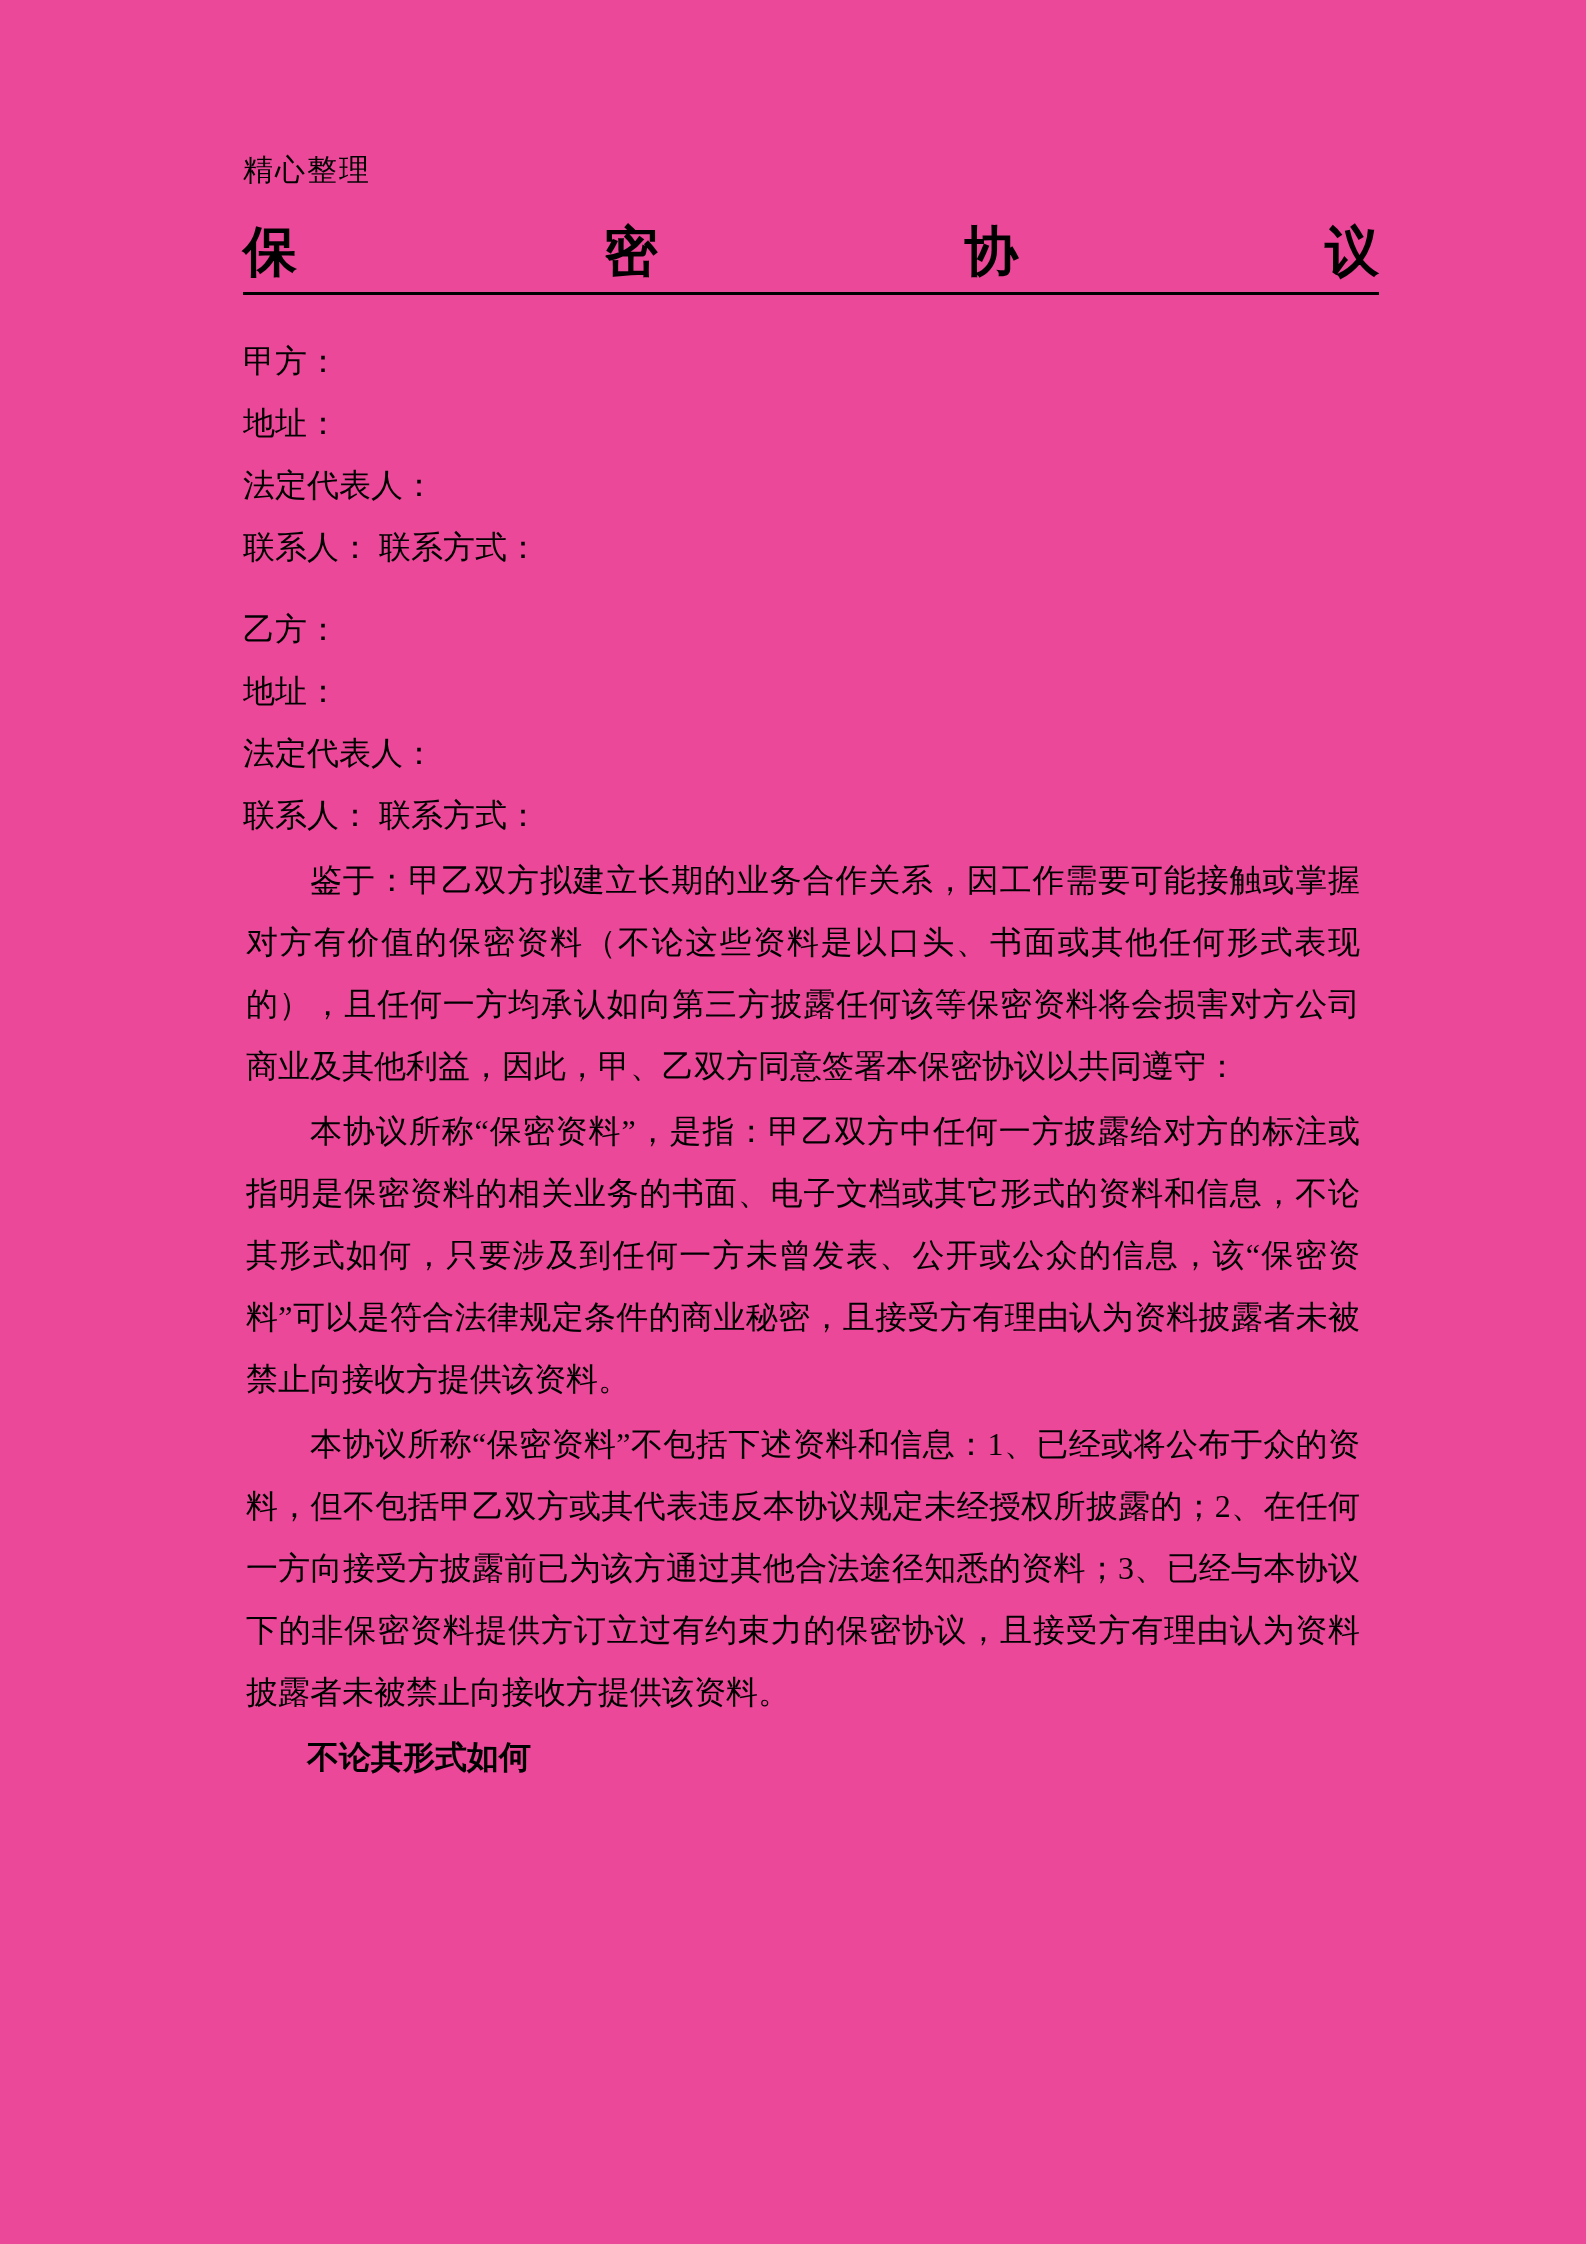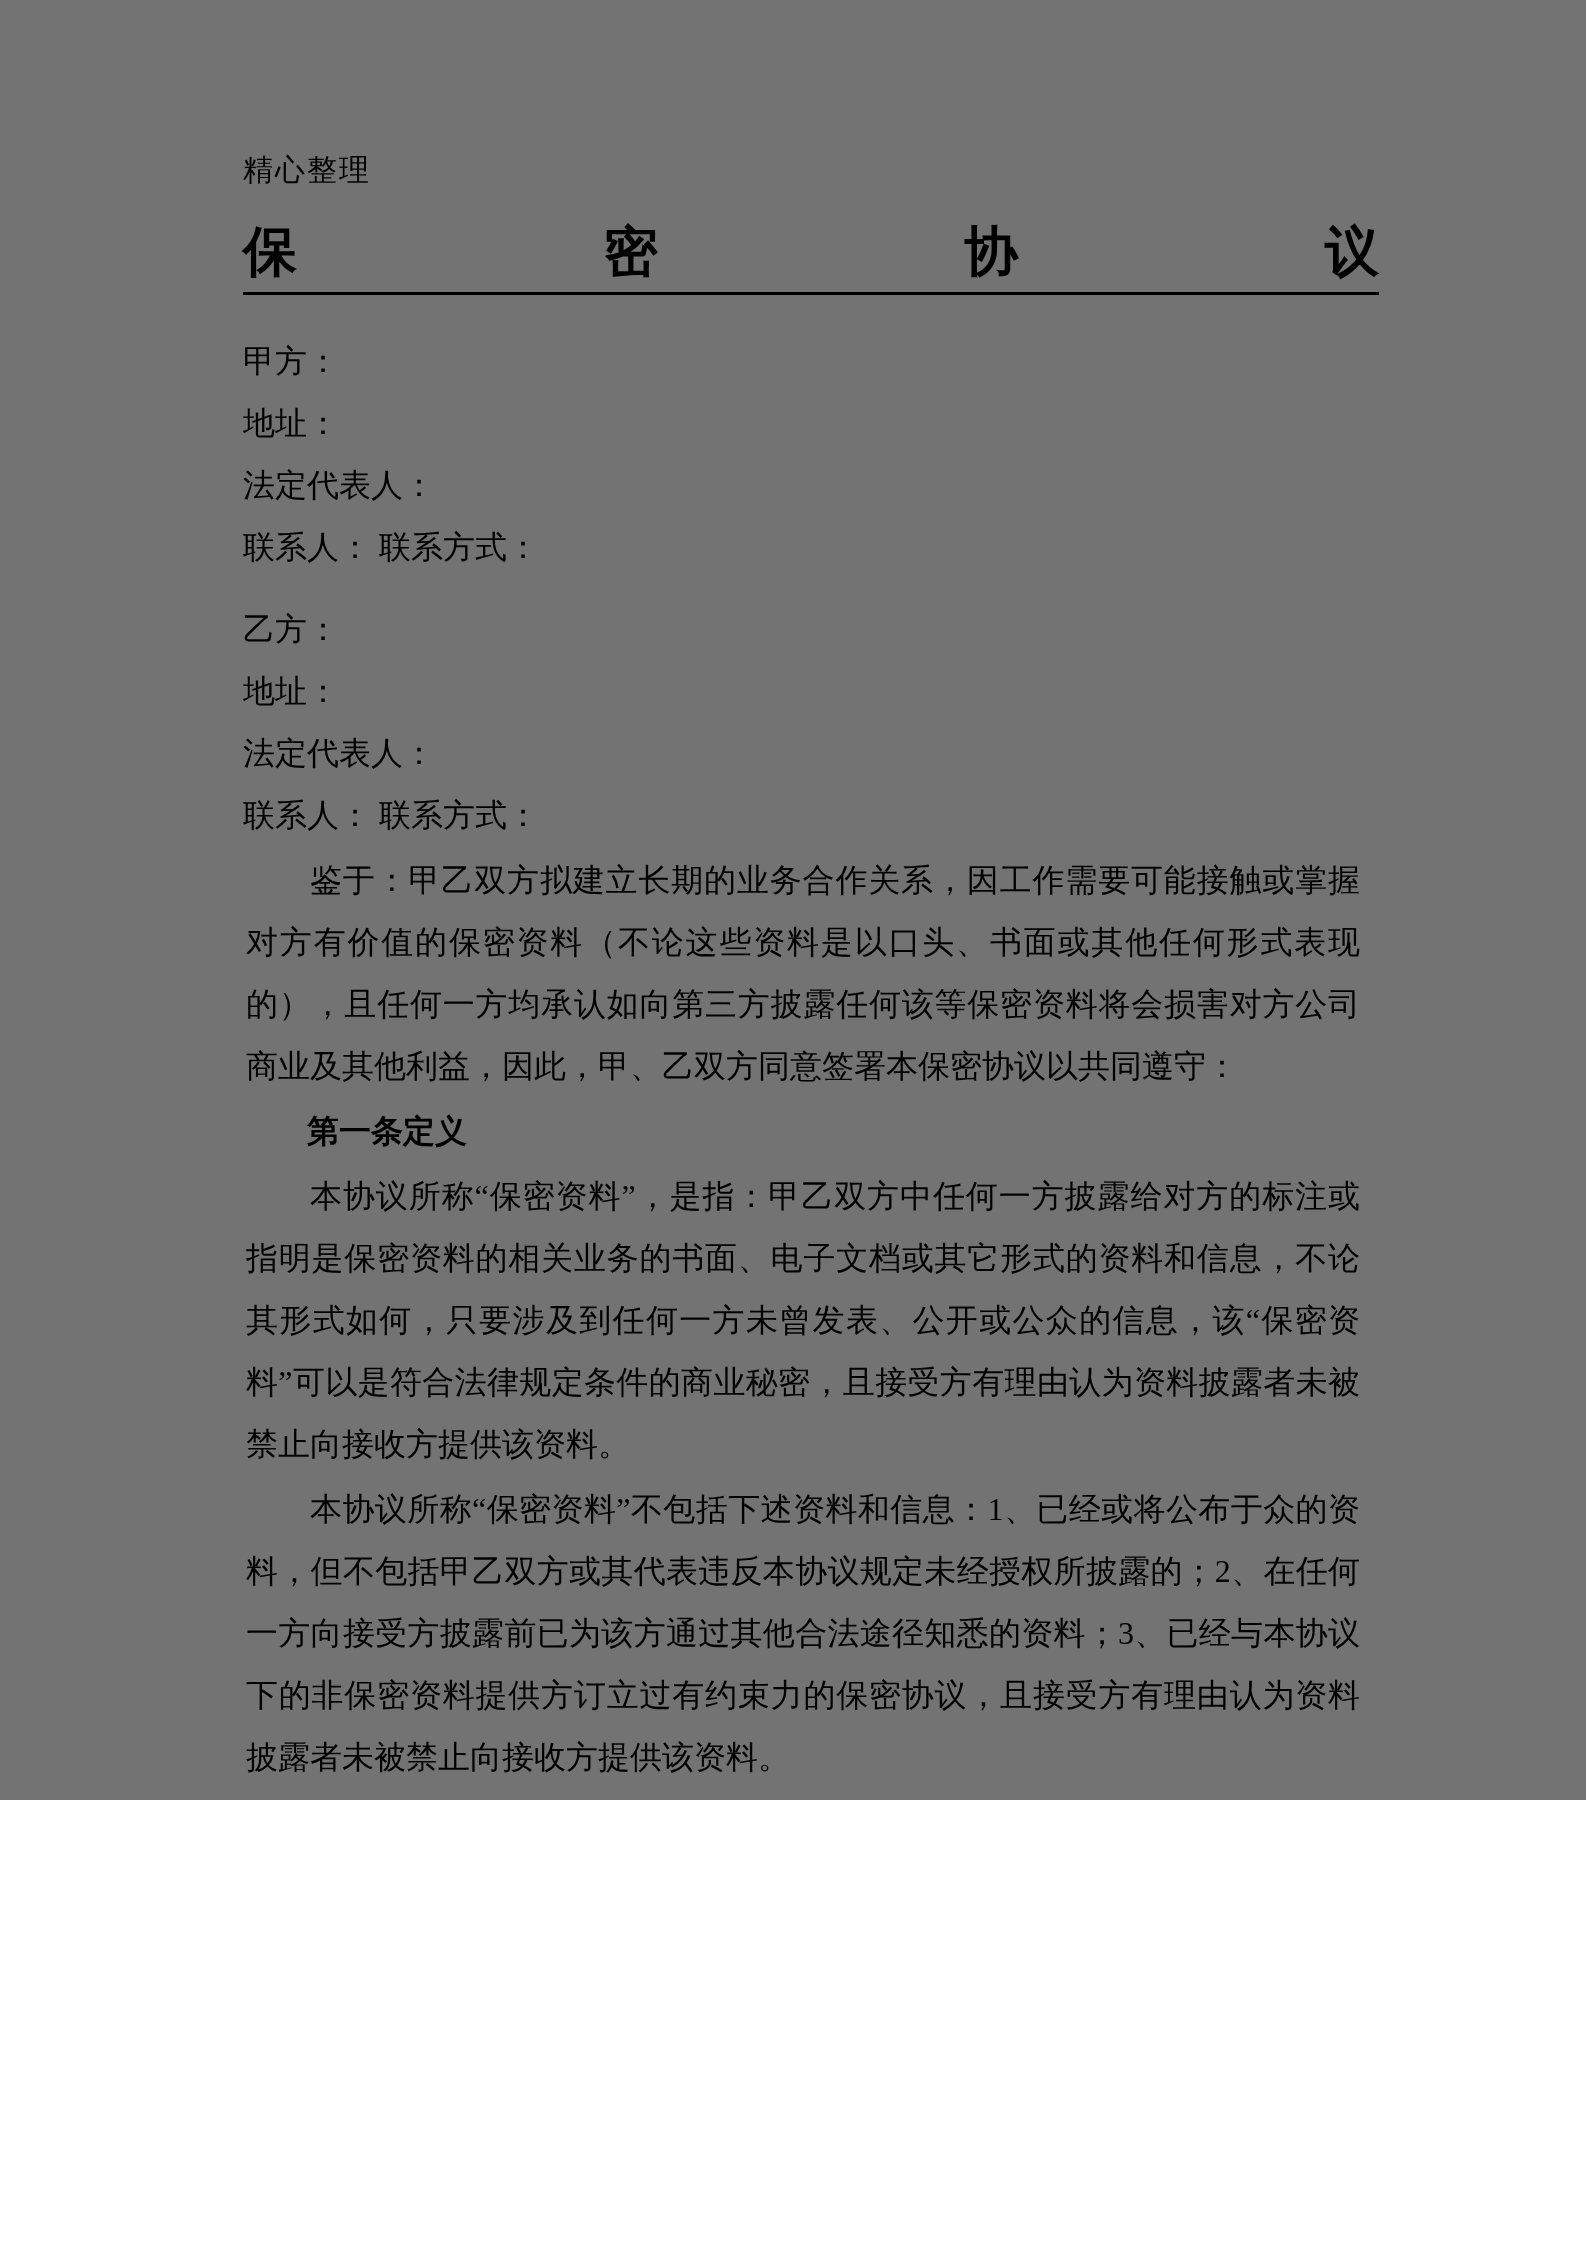--- a/index.html
+++ b/index.html
@@ -3,22 +3,22 @@
 <meta charset="utf-8">
 <style>
   html, body {
     margin: 0;
     padding: 0;
     background: #ffffff;
   }
   .page {
     position: relative;
     width: 1586px;
-    height: 1800px;
-    background: #737373;
+    height: 2244px;
+    background: #ec4899;
     color: #000000;
     font-family: "Liberation Serif", "DejaVu Serif", serif;
     box-sizing: border-box;
     padding: 150px 223px 0 243px;
     overflow: hidden;
   }
   .kicker {
     font-size: 30px;
     line-height: 40px;
     letter-spacing: 2px;
@@ -91,21 +91,20 @@
 
   <div class="party-block second">
     <div class="party-line bold">乙方：</div>
     <div class="party-line">地址：</div>
     <div class="party-line">法定代表人：</div>
     <div class="party-line">联系人： 联系方式：</div>
   </div>
 
   <p class="para"><span class="bold">鉴于：</span><span>甲乙双方拟建立长期的业务合作关系，因工作需要可能接触或掌握对方有价值的保密资料（不论这些资料是以口头、书面或其他任何形式表现的），且任何一方均承认如向第三方披露任何该等保密资料将会损害对方公司商业及其他利益，因此，甲、乙双方同意签署本保密协议以共同遵守：</span></p>
 
-  <p class="heading">第一条定义</p>
 
   <p class="para">本协议所称“保密资料”，是指：甲乙双方中任何一方披露给对方的标注或指明是保密资料的相关业务的书面、电子文档或其它形式的资料和信息，不论其形式如何，只要涉及到任何一方未曾发表、公开或公众的信息，该“保密资料”可以是符合法律规定条件的商业秘密，且接受方有理由认为资料披露者未被禁止向接收方提供该资料。</p>
 
   <p class="para">本协议所称“保密资料”不包括下述资料和信息：1、已经或将公布于众的资料，但不包括甲乙双方或其代表违反本协议规定未经授权所披露的；2、在任何一方向接受方披露前已为该方通过其他合法途径知悉的资料；3、已经与本协议下的非保密资料提供方订立过有约束力的保密协议，且接受方有理由认为资料披露者未被禁止向接收方提供该资料。</p>
 
   <p class="heading">不论其形式如何</p>
 
 
 </div>
 

